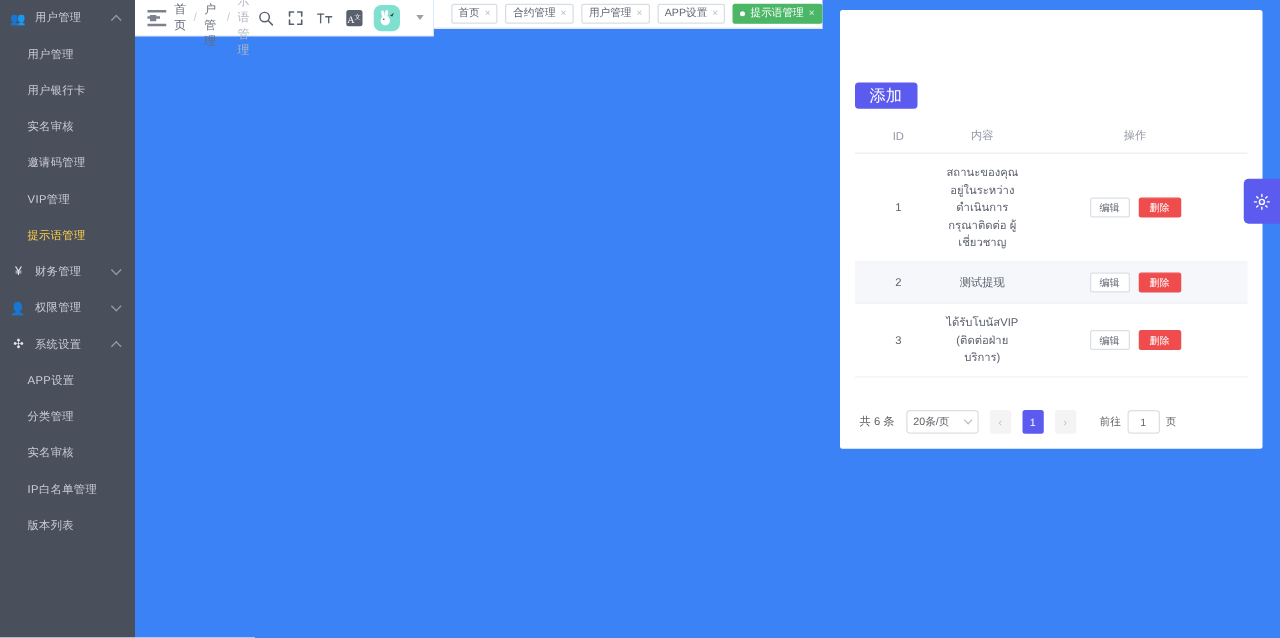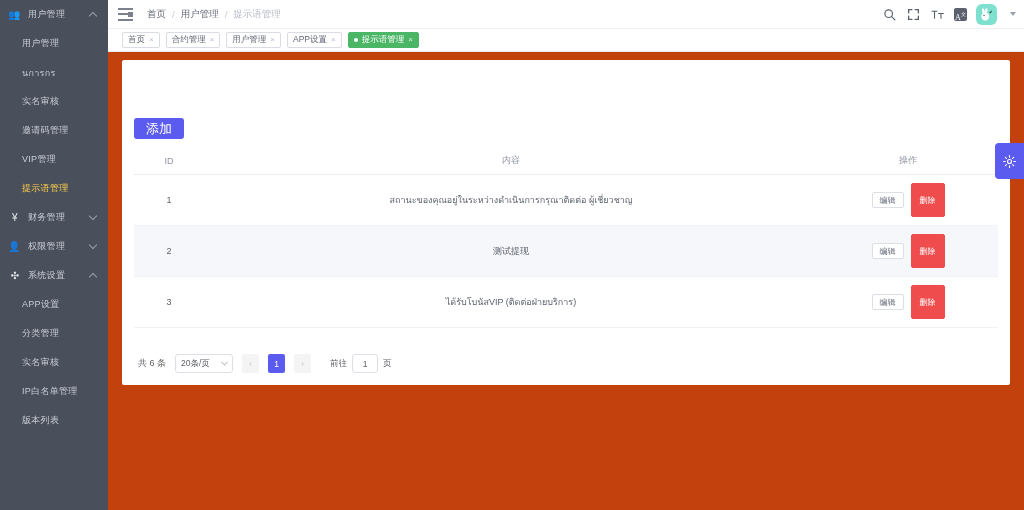--- a/index.html
+++ b/index.html
@@ -49,23 +49,23 @@
   }
   .side-item .caret.down {
     transform: translateY(-5px) rotate(225deg);
   }
   .side-label { white-space: nowrap; }
 
   
   .main {
     flex: 1 1 auto;
     height: 510px;
-    background: #c2410c;
+    background: #3b82f6;
     display: flex;
-    flex-direction: column;
+    flex-direction: row;
     position: relative;
     overflow: hidden;
   }
 
   
   .header {
     height: 29px;
     background: #fff;
     display: flex;
     align-items: center;
@@ -185,21 +185,21 @@
 
   .btn-edit {
     display: inline-flex; align-items: center; justify-content: center;
     height: 16px; padding: 0 7px;
     font-size: 8px; color: #5f6572;
     background: #fff; border: 1px solid #dcdfe6; border-radius: 2px;
     cursor: pointer; margin-right: 7px;
   }
   .btn-del {
     display: inline-flex; align-items: center; justify-content: center;
-    height: 34px; padding: 0 8px;
+    height: 16px; padding: 0 8px;
     font-size: 8px; color: #fff;
     background: #ef4d4d; border: 1px solid #ef4d4d; border-radius: 2px;
     cursor: pointer;
   }
 
   
   .pager {
     display: flex; align-items: center;
     margin-top: 26px; padding-left: 4px;
     font-size: 9px; color: #606266;
@@ -259,21 +259,21 @@
   <div class="sidebar" id="sidebar">
       <div class="side-item group">
         <span class="sicon">👥</span>
         <span class="side-label">用户管理</span>
         <span class="caret"></span>
       </div>
       <div class="side-item sub">
         <span class="side-label">用户管理</span>
       </div>
       <div class="side-item sub">
-        <span class="side-label">นการกร</span>
+        <span class="side-label">用户银行卡</span>
       </div>
       <div class="side-item sub">
         <span class="side-label">实名审核</span>
       </div>
       <div class="side-item sub">
         <span class="side-label">邀请码管理</span>
       </div>
       <div class="side-item sub">
         <span class="side-label">VIP管理</span>
       </div>

